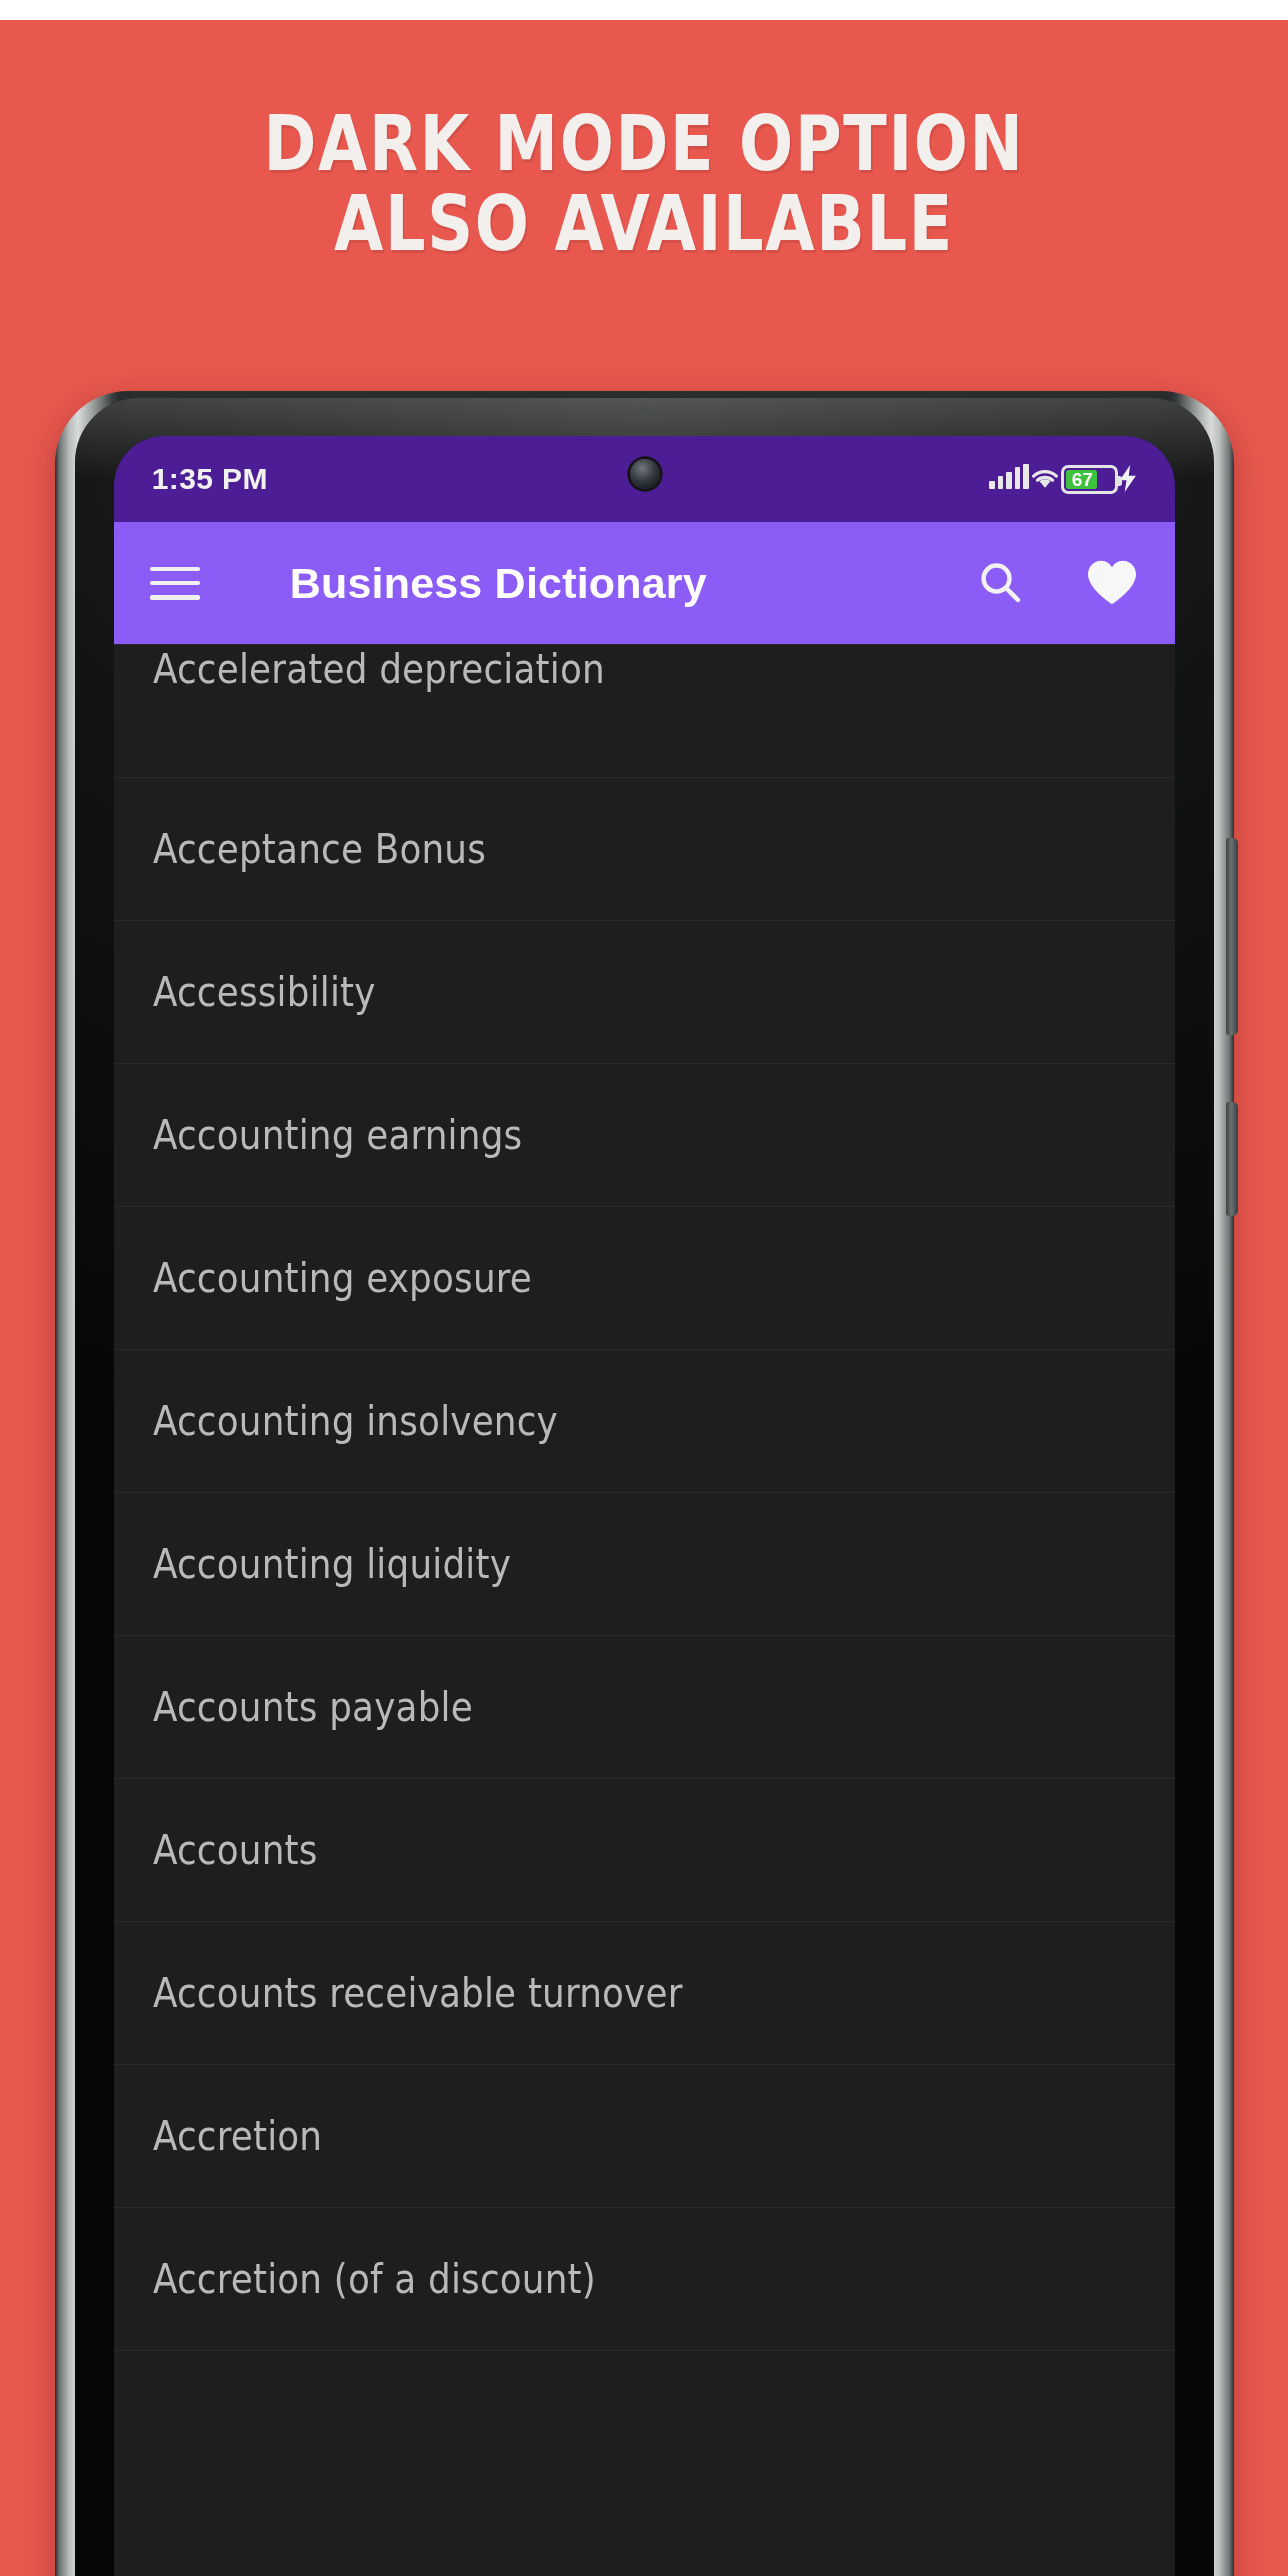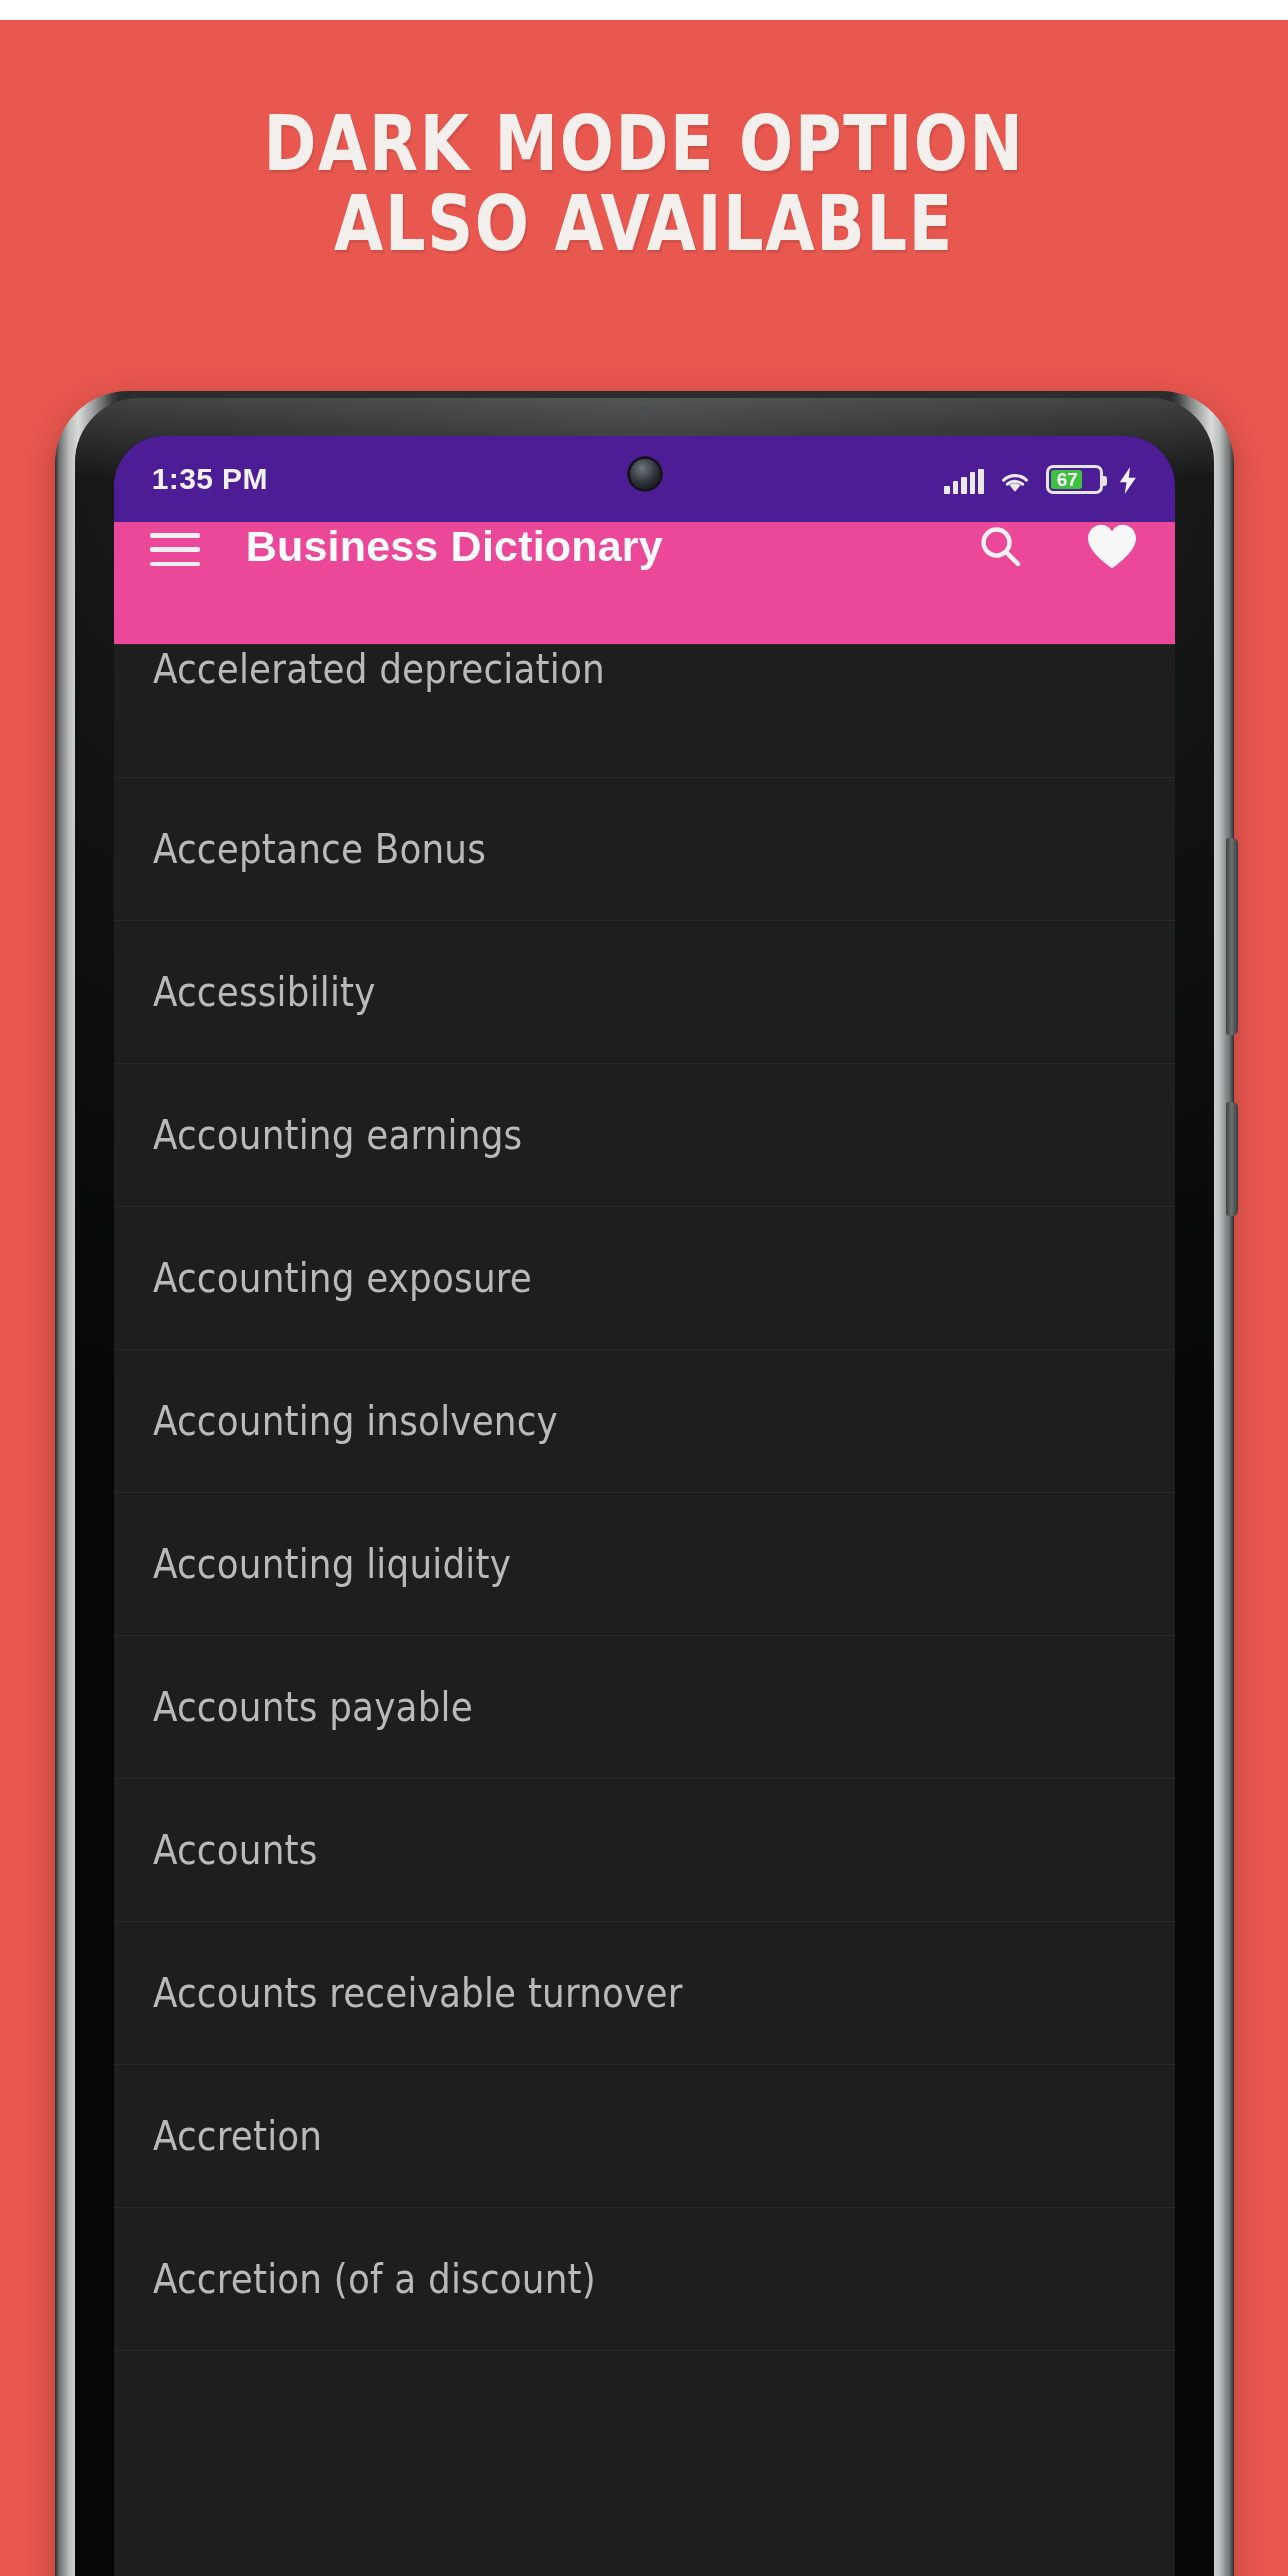--- a/index.html
+++ b/index.html
@@ -110,21 +110,21 @@
     display:flex; align-items:center;
     padding:0 38px;
     color:#f1f1f1;
   }
   #status-clock {
     font-size:30px; font-weight:700;
     letter-spacing:0.4px;
   }
   #status-right {
     margin-left:auto;
-    display:flex; align-items:flex-end; gap:15px;
+    display:flex; align-items:flex-start; 
   }
   .camera-punch {
     position:absolute;
     left:50%; top:23px; transform:translateX(-50%);
     width:30px; height:30px; border-radius:50%;
     background:radial-gradient(circle at 40% 32%, #70787e 0%, #31373b 48%, #0c0d0e 100%);
     box-shadow:0 0 0 2.7px #131313;
   }
 
   
@@ -160,23 +160,24 @@
     display:flex; align-items:center; justify-content:center;
   }
   .battery-level {
     font-size:19px; font-weight:700; color:#ffffff;
     line-height:1; transform:translateX(0.9px);
   }
 
   
   #app-bar {
     height:122px;
-    background:#ec4899;
-    display:flex; align-items:flex-start;
+    background:#8b5cf6;
+    display:flex; align-items:center;
     padding:0 36px;
+    gap:44px;
   }
   #menu-button {
     width:55px; height:55px;
     display:flex; flex-direction:column; justify-content:center; gap:9.8px;
     cursor:pointer;
   }
   #menu-button span {
     display:block; height:4.5px; width:50px;
     background:#f0f0f0; border-radius:1.8px;
   }

